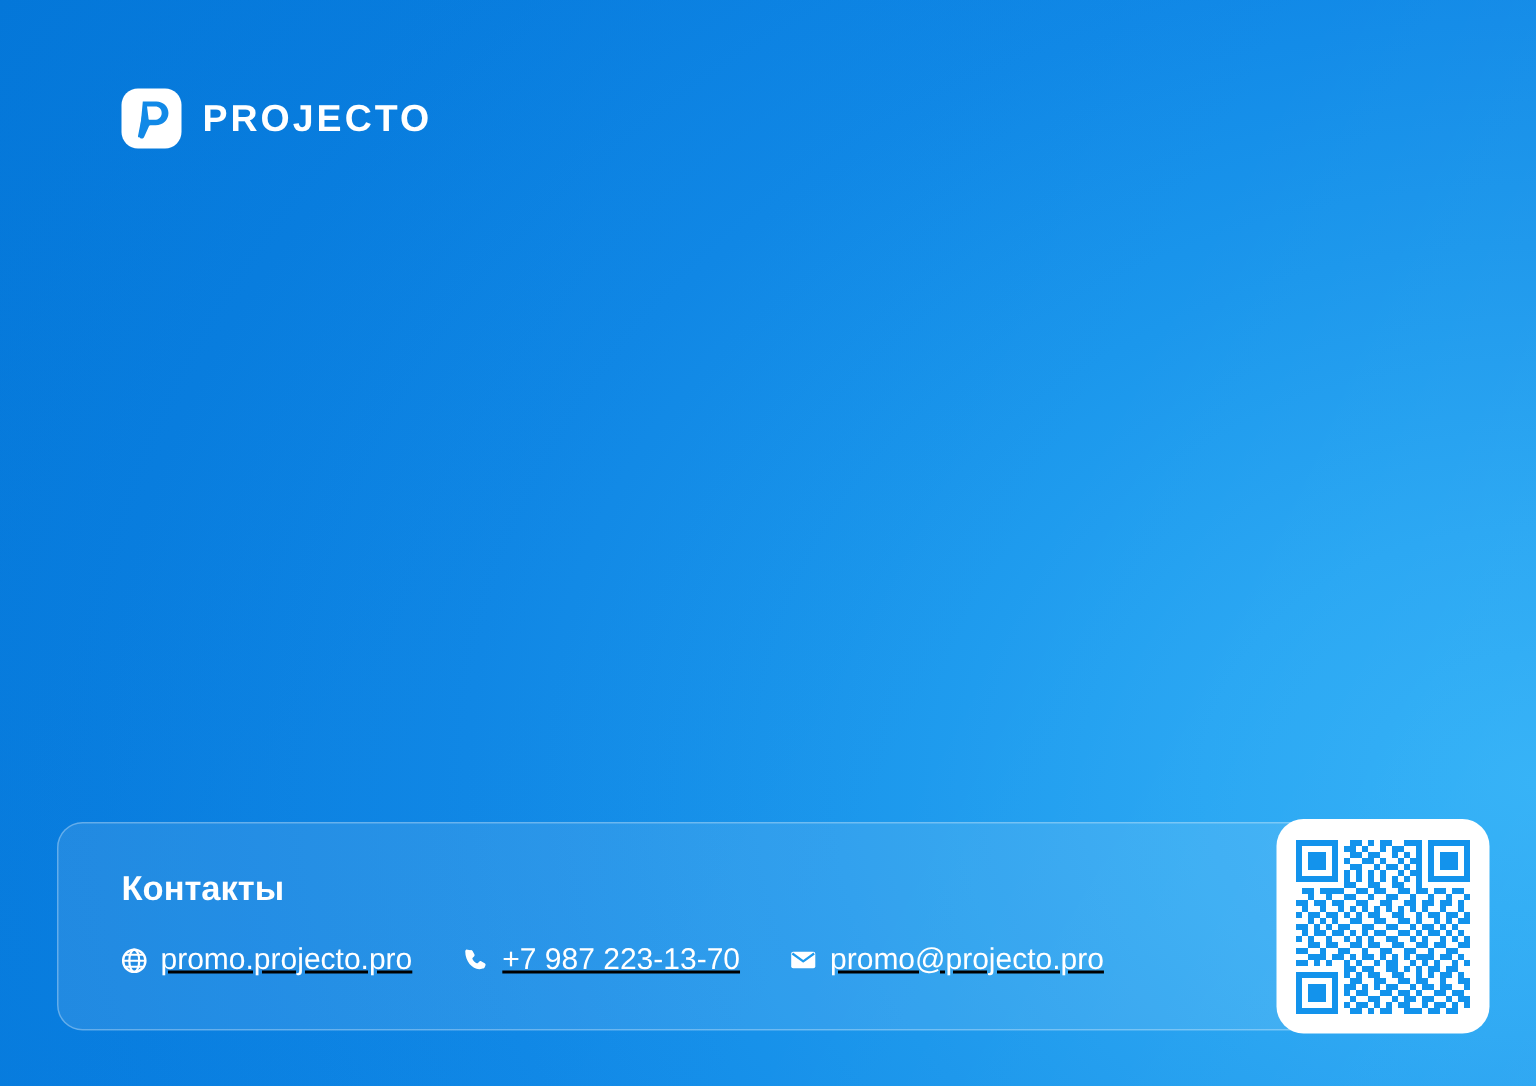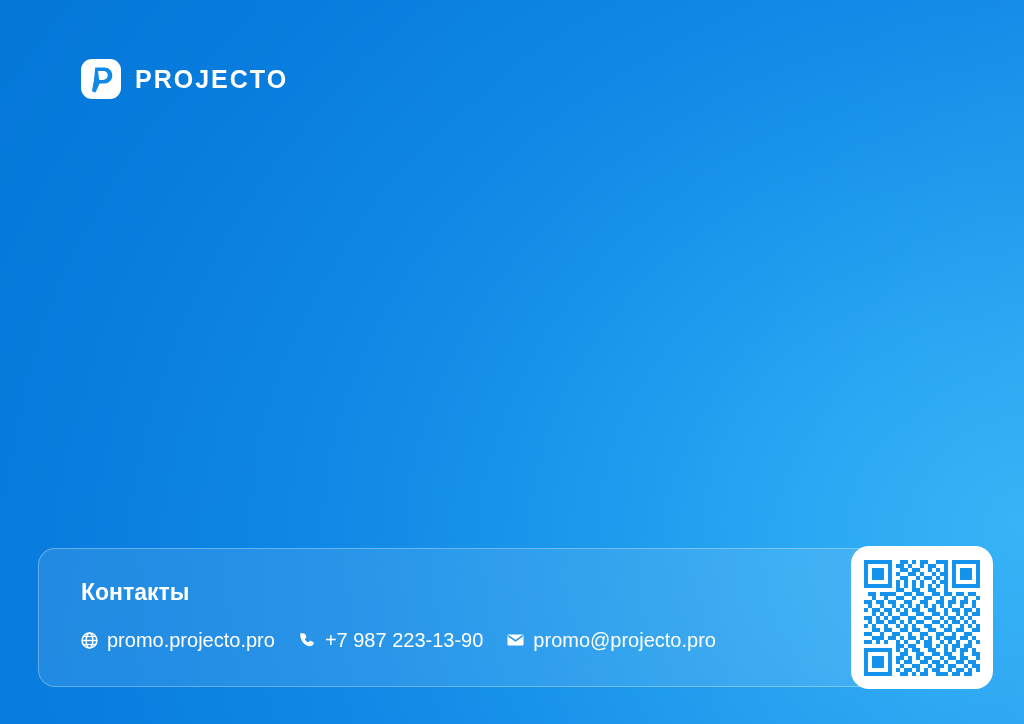--- a/index.html
+++ b/index.html
@@ -113,22 +113,23 @@
     letter-spacing:0px;
     line-height:1;
     white-space:nowrap;
   }
   #contacts-row {
     position:absolute;
     left:42px;
     top:81px;
     display:flex;
     align-items:center;
-    gap:24px;
+    gap:34px;
     white-space:nowrap;
+    text-decoration:underline;
   }
   .contact-item {
     display:flex;
     align-items:center;
     gap:9px;
     color:#ffffff;
     font-size:20px;
     line-height:1;
     white-space:nowrap;
   }
@@ -201,21 +202,21 @@
 
       <div class="contact-item">
         <span class="contact-icon">
           <svg width="17" height="17" viewBox="0 0 16 16" aria-hidden="true">
             <path d="M4.3 1.4c.5-.2 1.1 0 1.4.5l1.1 2c.3.5.2 1.1-.2 1.5l-.8.7
                      c-.2.2-.3.5-.2.8.5 1.2 1.5 2.2 2.7 2.7.3.1.6 0 .8-.2l.7-.8
                      c.4-.4 1-.5 1.5-.2l2 1.1c.5.3.7.9.5 1.4l-.5 1.2
                      c-.2.5-.7.8-1.3.8C6.9 14.9 1.1 9.1 1.1 2.2c0-.6.3-1.1.8-1.3z" fill="#ffffff"></path>
           </svg>
         </span>
-        <span class="contact-text">+7 987 223-13-90</span>
+        <span class="contact-text">+7 987 223-13-70</span>
       </div>
 
       <div class="contact-item">
         <span class="contact-icon">
           <svg width="17" height="14" viewBox="0 0 18 14" aria-hidden="true">
             <rect x="0.5" y="1.2" width="17" height="11.6" rx="1.4" fill="#ffffff"></rect>
             <path d="M1.3 2.4 L9 8.0 L16.7 2.4" fill="none" stroke="#1e9bef" stroke-width="1.6" stroke-linejoin="round"></path>
           </svg>
         </span>
         <span class="contact-text">promo@projecto.pro</span>

